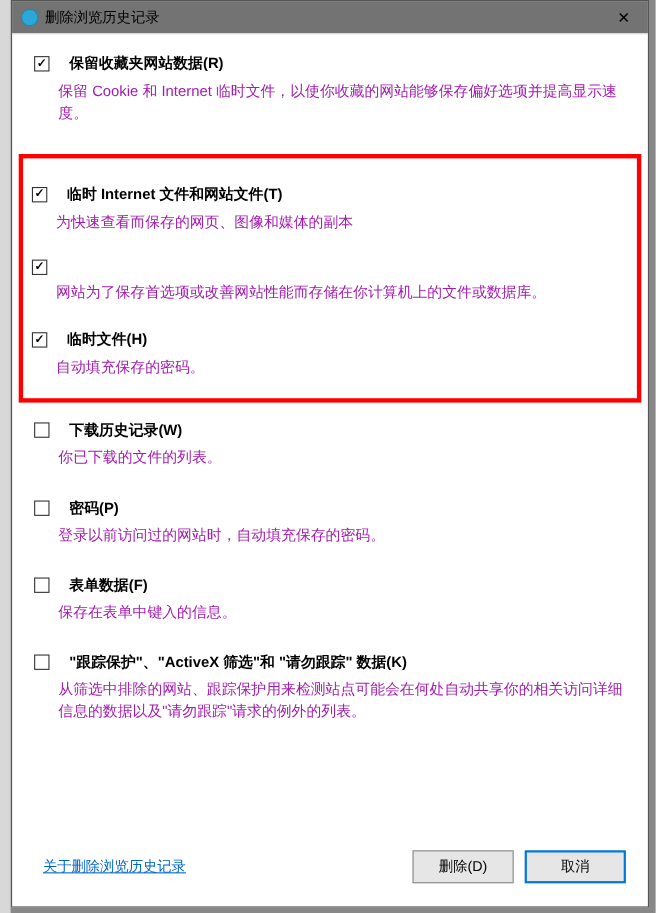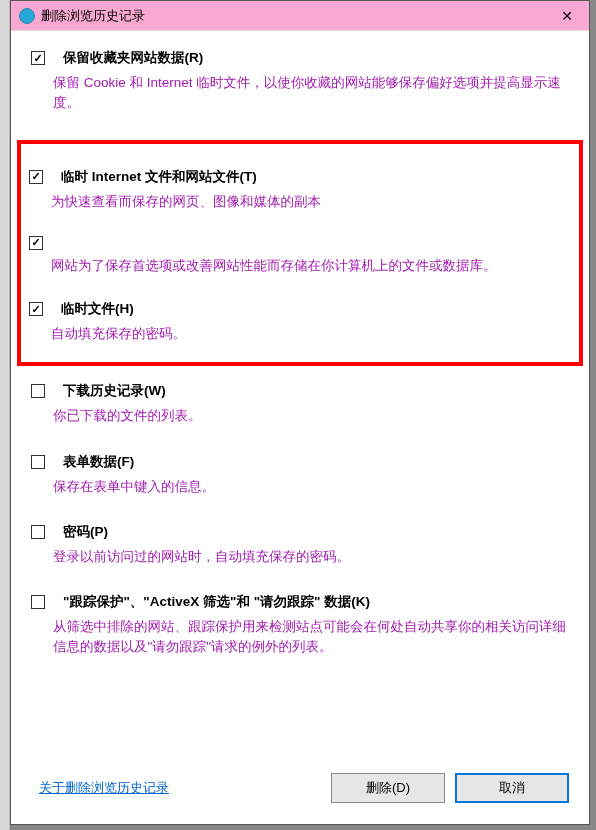--- a/index.html
+++ b/index.html
@@ -22,21 +22,21 @@
     background: #fff;
     border: 1px solid #555;
     display: flex;
     flex-direction: column;
   }
   .titlebar {
     height: 30px;
     display: flex;
     align-items: center;
     border-bottom: 1px solid #ddd;
-    background: #f9a8d4;
+    background: #737373;
   }
   .titlebar .icon {
     width: 16px;
     height: 16px;
     margin: 0 6px 0 8px;
     border-radius: 50%;
     background: #2aa8d8;
     border: 1px solid #2386ad;
     display: inline-block;
     position: relative;
@@ -110,21 +110,21 @@
     gap: 10px;
   }
   .footer a {
     color: #0066cc;
     text-decoration: underline;
     font-size: 13px;
     cursor: pointer;
   }
   .footer .spacer { flex: 1; }
   .btn {
-    width: 114px;
+    width: 92px;
     height: 30px;
     border: 1px solid #888;
     background: #e6e6e6;
     font-family: inherit;
     font-size: 13px;
     cursor: pointer;
   }
   .btn.primary {
     border: 2px solid #0078d7;
     background: #e6e6e6;
@@ -192,31 +192,31 @@
       <div class="opt-head">
         <span class="checkbox"></span>
         <span>下载历史记录(W)</span>
       </div>
       <div class="opt-desc">你已下载的文件的列表。</div>
     </div>
 
     <div class="option">
       <div class="opt-head">
         <span class="checkbox"></span>
+        <span>密码(P)</span>
+      </div>
+      <div class="opt-desc">登录以前访问过的网站时，自动填充保存的密码。</div>
+    </div>
+
+    <div class="option">
+      <div class="opt-head">
+        <span class="checkbox"></span>
         <span>表单数据(F)</span>
       </div>
       <div class="opt-desc">保存在表单中键入的信息。</div>
-    </div>
-
-    <div class="option">
-      <div class="opt-head">
-        <span class="checkbox"></span>
-        <span>密码(P)</span>
-      </div>
-      <div class="opt-desc">登录以前访问过的网站时，自动填充保存的密码。</div>
     </div>
 
     <div class="option">
       <div class="opt-head">
         <span class="checkbox"></span>
         <span>"跟踪保护"、"ActiveX 筛选"和 "请勿跟踪" 数据(K)</span>
       </div>
       <div class="opt-desc">从筛选中排除的网站、跟踪保护用来检测站点可能会在何处自动共享你的相关访问详细信息的数据以及"请勿跟踪"请求的例外的列表。</div>
     </div>
 

